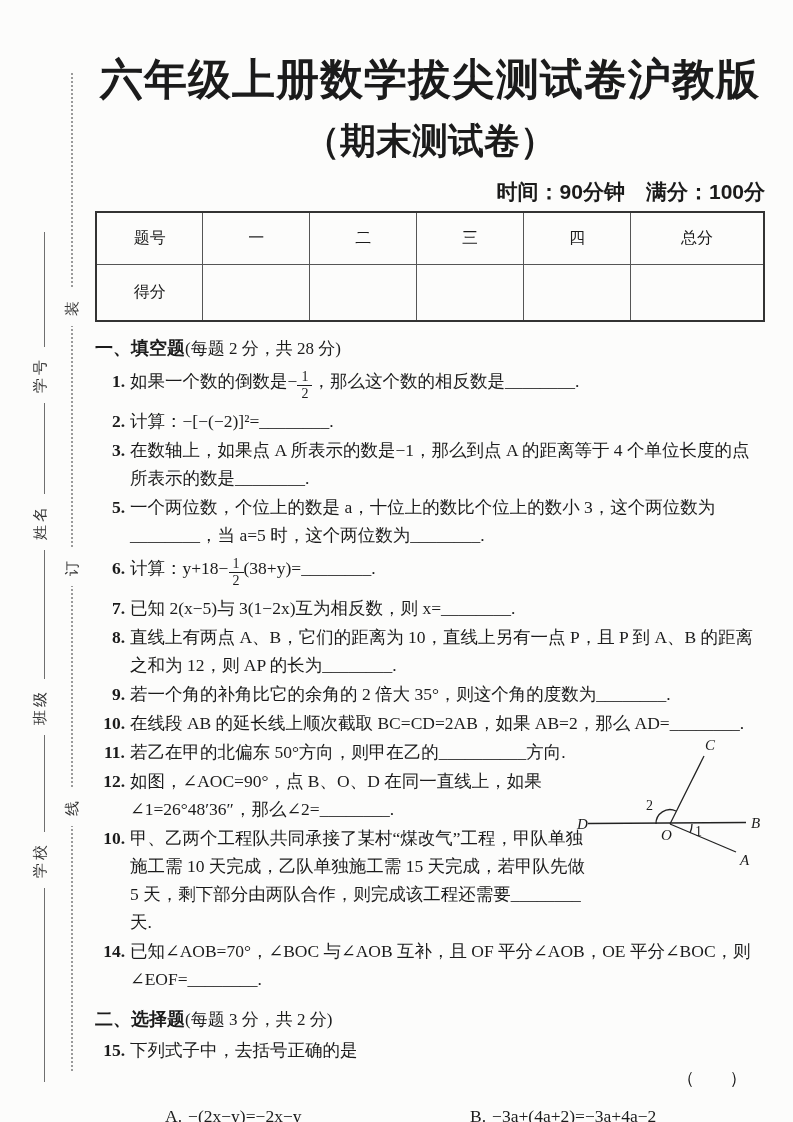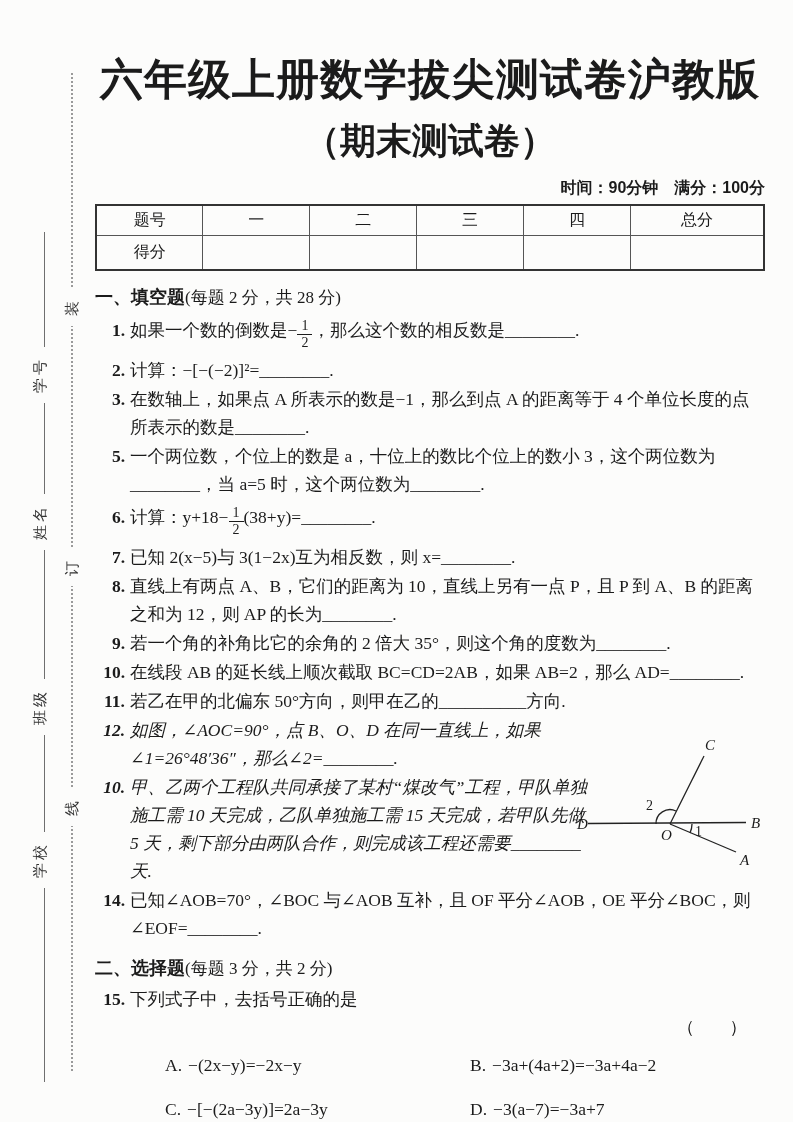--- a/index.html
+++ b/index.html
@@ -16,36 +16,36 @@
   .vlabel { position:absolute; white-space:nowrap; background:#fcfcfb;
             transform:translate(-50%,-50%) rotate(-90deg);
             font-size:15px; letter-spacing:3px; padding:0 10px; color:#333; }
   
   .content { position:absolute; left:95px; top:20px; width:670px; }
   .title    { font-family:"Liberation Sans","DejaVu Sans",sans-serif; font-weight:bold;
               font-size:43px; text-align:center; letter-spacing:1px; line-height:1.1;margin-top:36px; }
   .subtitle { font-family:"Liberation Sans","DejaVu Sans",sans-serif; font-weight:bold;
               font-size:36px; text-align:center; margin-top:18px; line-height:1.1; }
   .meta     { font-family:"Liberation Sans","DejaVu Sans",sans-serif; font-weight:bold;
-              font-size:16px; text-align:right; margin-top:17px; margin-bottom:5px; }
+              font-size:21px; text-align:right; margin-top:17px; margin-bottom:5px; }
   table.score-table { width:100%; border-collapse:collapse; border:2px solid #333;
                       table-layout:fixed; }
   table.score-table td { border:1px solid #555; text-align:center; font-size:16px;
-                         height:27px; padding:1px; }
+                         height:27px; padding:12px; }
   table.score-table tr.score-row td { height:31px; }
   .section-head { margin-top:13px; font-size:17.5px; line-height:26px; }
   .sec-title { font-family:"Liberation Sans","DejaVu Sans",sans-serif; font-weight:bold;
                font-size:18px; }
   .sec-note  { font-size:17px; }
   .qlist { font-size:17.5px; line-height:28px; margin-top:3px; }
   .question { padding-left:35px; position:relative; margin-top:1px; }
   .qno { display:inline-block; width:30px; margin-left:-35px; margin-right:5px;
          text-align:right; font-weight:bold; }
   .tall { margin-top:5px; margin-bottom:5px; }
-  .narrow { width:468px;font-style:italic; }
+  .narrow { width:468px; }
   .frac { display:inline-block; vertical-align:-11px; text-align:center;
           font-size:14px; line-height:1.15; }
   .frac .fnum { display:block; padding:0 4px; border-bottom:1px solid #1b1b1b; }
   .frac .fden { display:block; padding:0 4px; }
   .q15-line { display:flex;flex-direction:column; }
   .q15-bracket { margin-left:auto; padding-right:18px; white-space:nowrap; }
   .options { margin-left:35px; margin-top:10px; display:grid;
              grid-template-columns:305px 1fr; row-gap:16px; font-size:17.5px; }
   .opt-label { margin-right:6px; }
   

